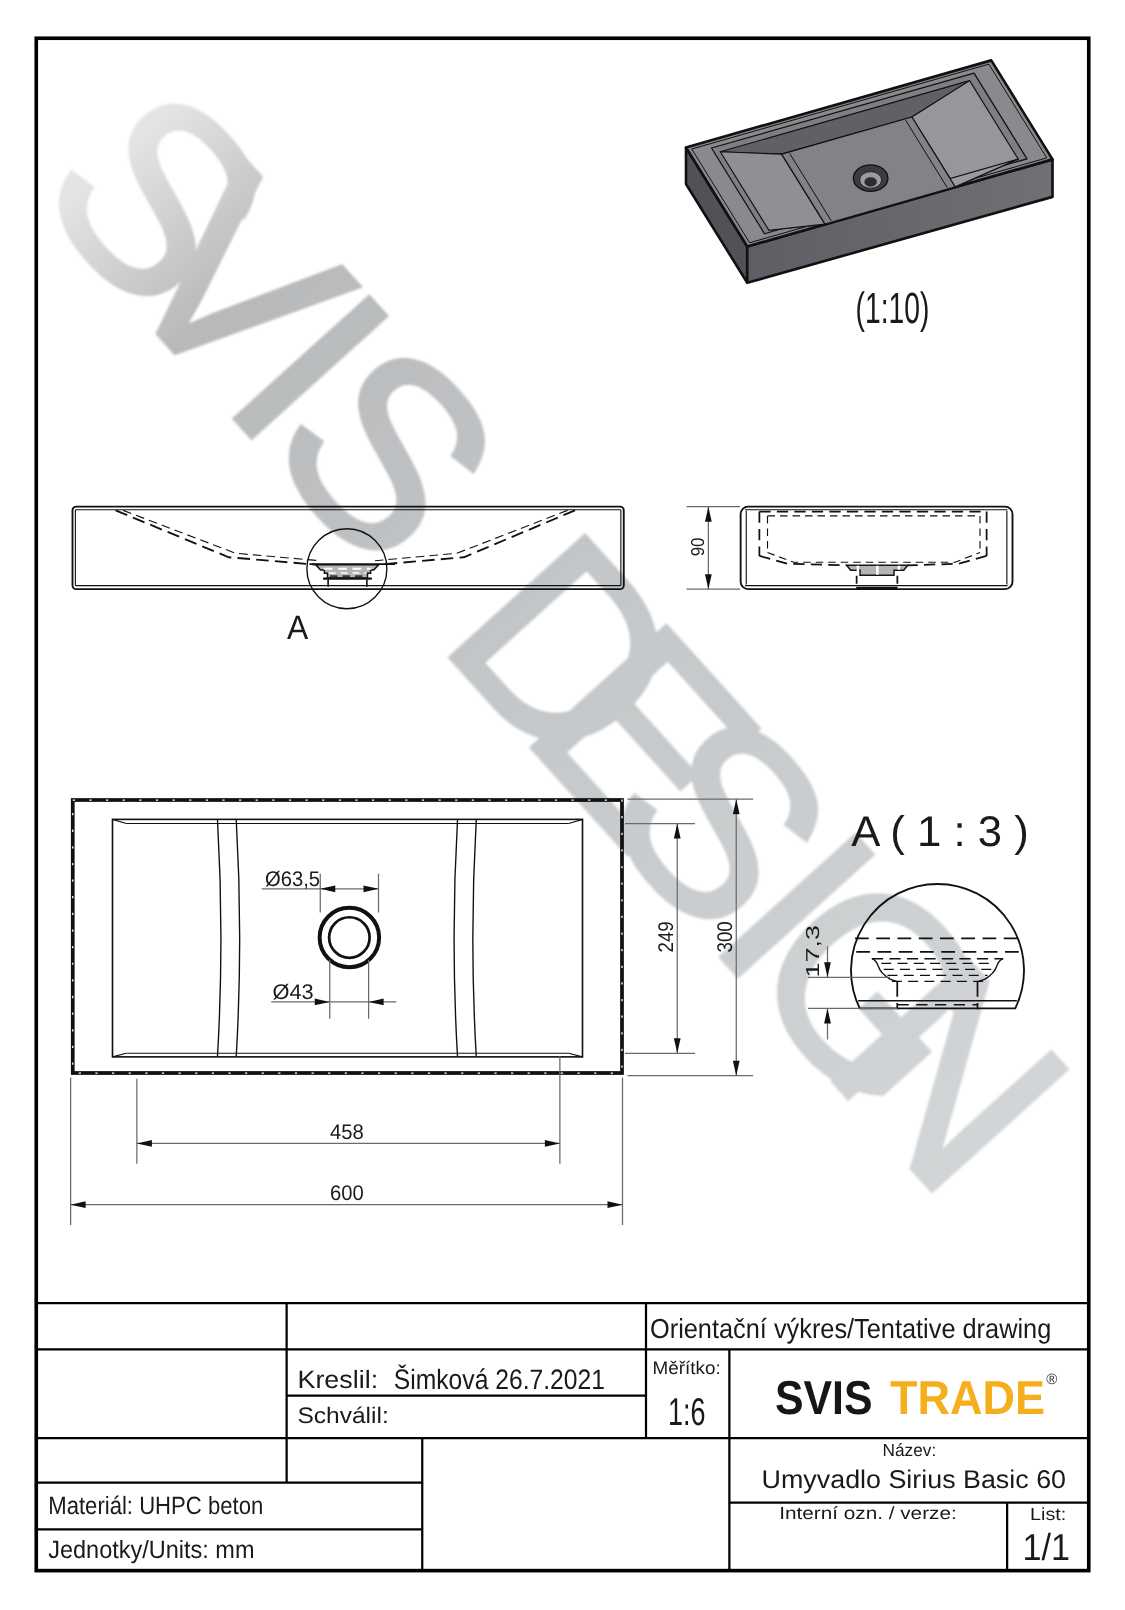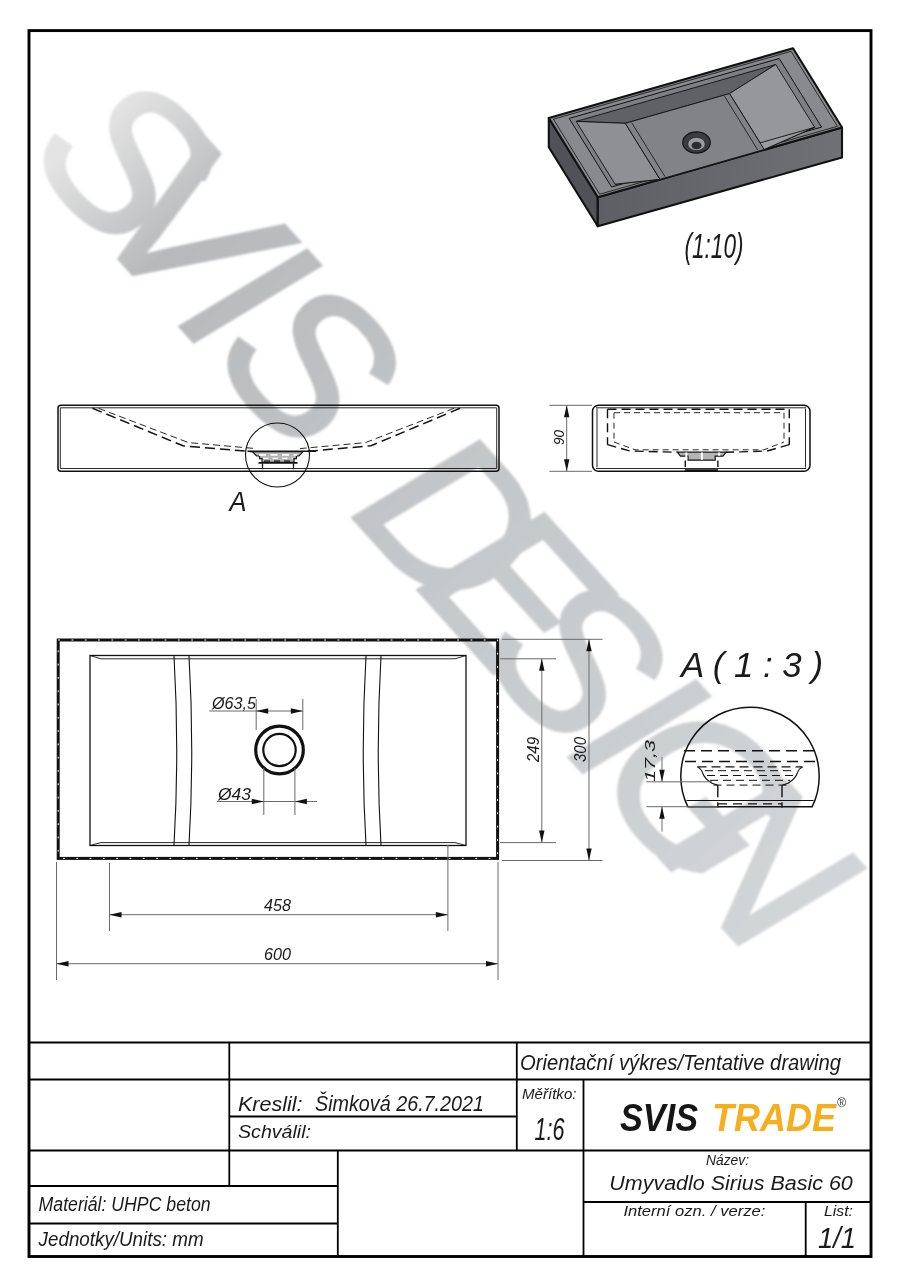--- a/index.html
+++ b/index.html
@@ -1,16 +1,16 @@
 <!DOCTYPE html>
 <html><head>
 <meta charset="utf-8">
 <style>
   html,body{margin:0;padding:0;background:#ffffff;}
-  .page{position:relative;width:900px;height:1288px;background:#fff;overflow:hidden;font-style:italic;}
+  .page{position:relative;width:900px;height:1288px;background:#fff;overflow:hidden;}
 </style>
 </head>
 <body>
 <div class="page">
 <svg width="900" height="1288" viewBox="0 0 900 1288" xmlns="http://www.w3.org/2000/svg" font-family="Liberation Sans" fill="#1a1a1a">
 <defs>
   <linearGradient id="wm" x1="0" y1="0" x2="1090" y2="0" gradientUnits="userSpaceOnUse">
     <stop offset="0" stop-color="#e4e4e4"></stop>
     <stop offset="0.13" stop-color="#b7b9bb"></stop>
     <stop offset="0.5" stop-color="#c5c8ca"></stop>

